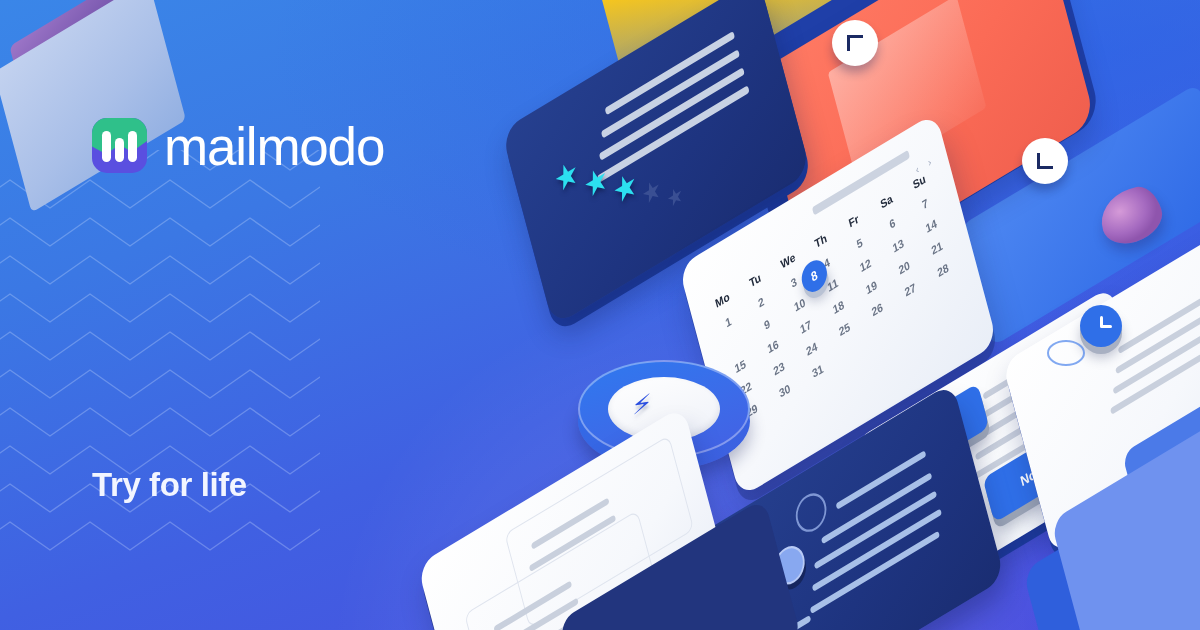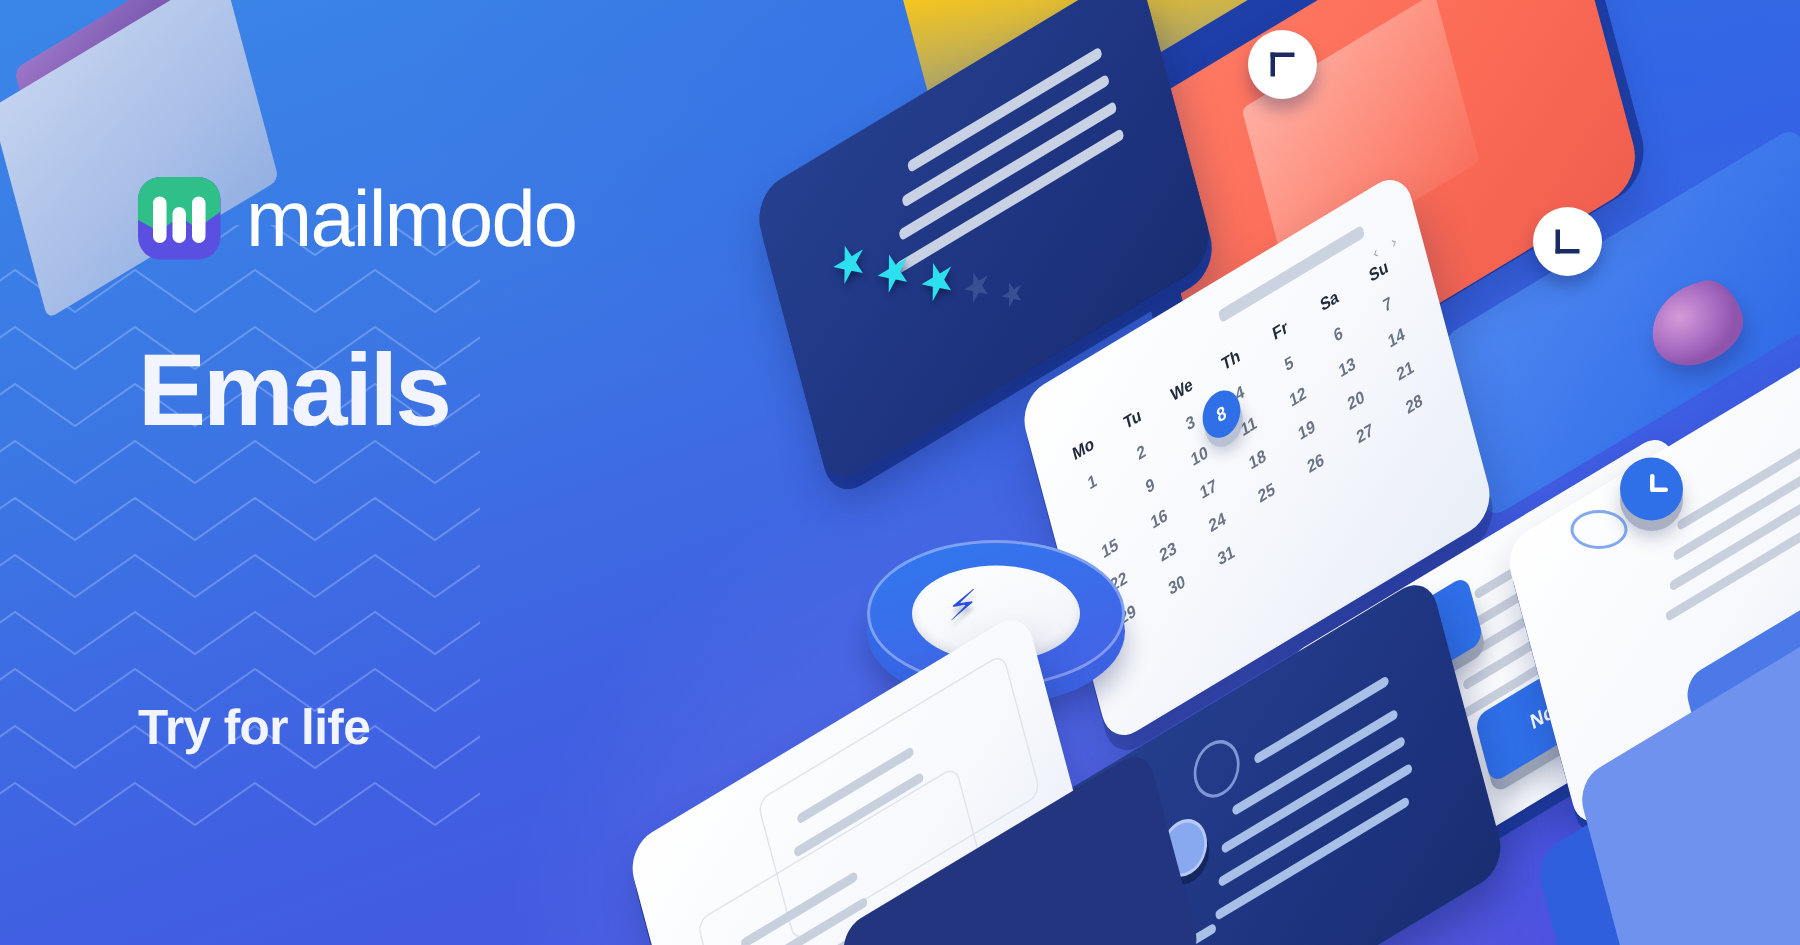--- a/index.html
+++ b/index.html
@@ -451,18 +451,17 @@
     <div class="brand-mark">
       <div class="bm-green"></div>
       <div class="bm-bar bm-b1"></div>
       <div class="bm-bar bm-b2"></div>
       <div class="bm-bar bm-b3"></div>
     </div>
     <div class="brand-word">mailmodo</div>
   </div>
 
   <div class="headline">
-    <div>Emails</div>
   </div>
 
   <div class="cta">Try for life</div>
 
 </div>
 
 </body></html>

